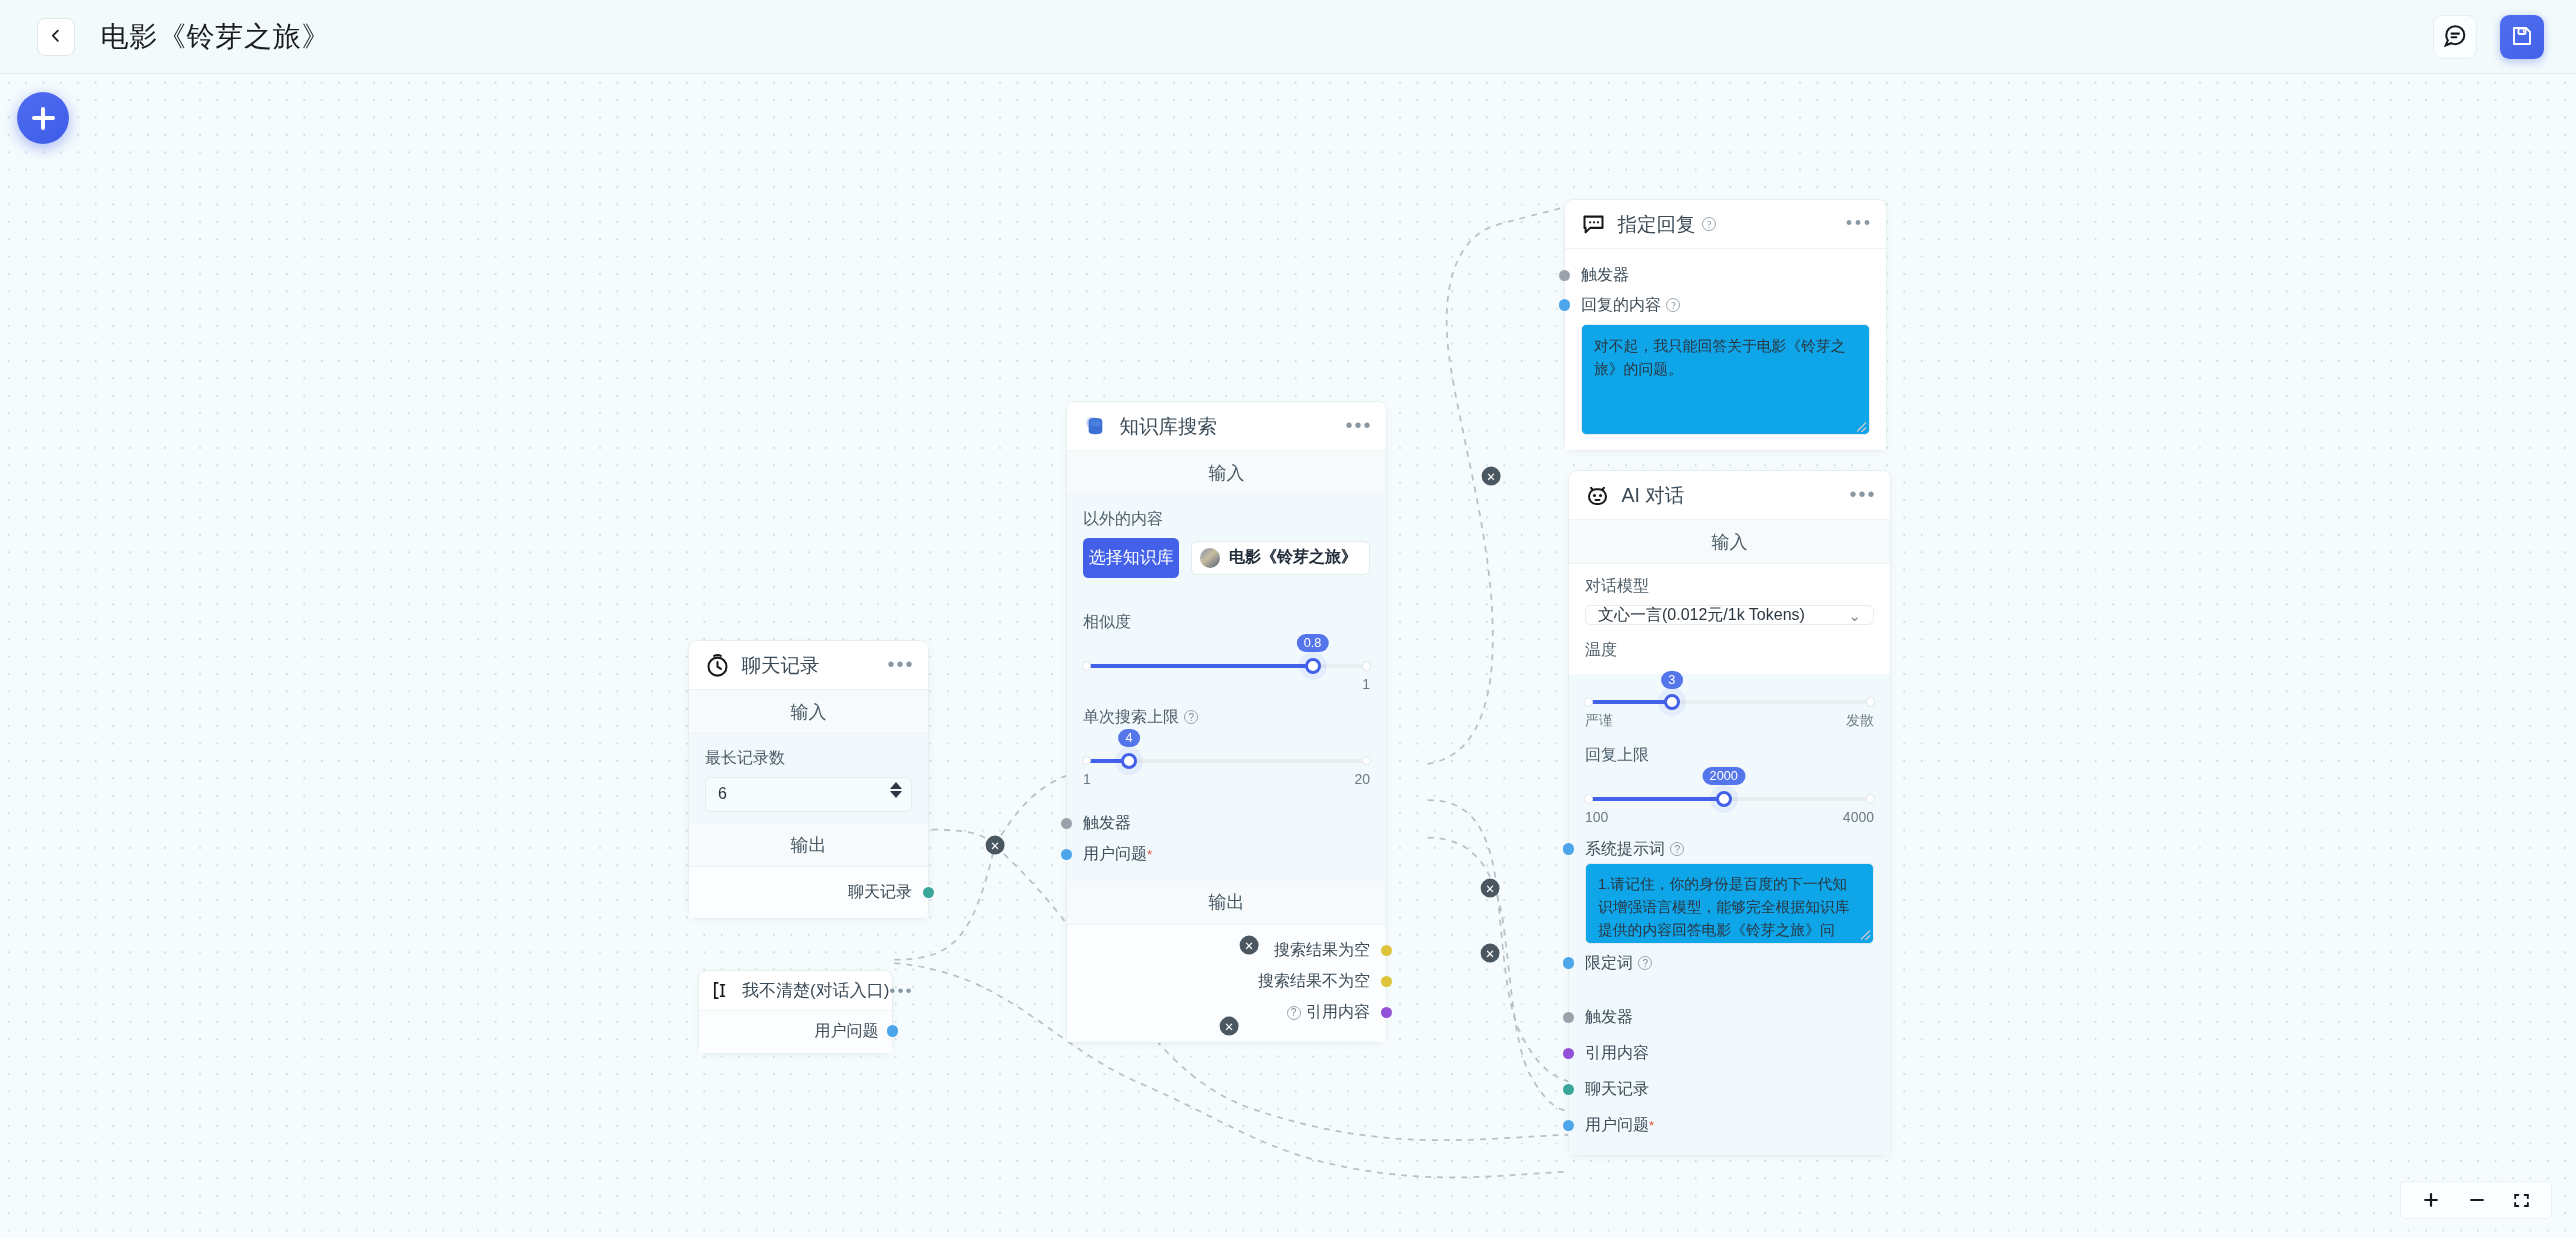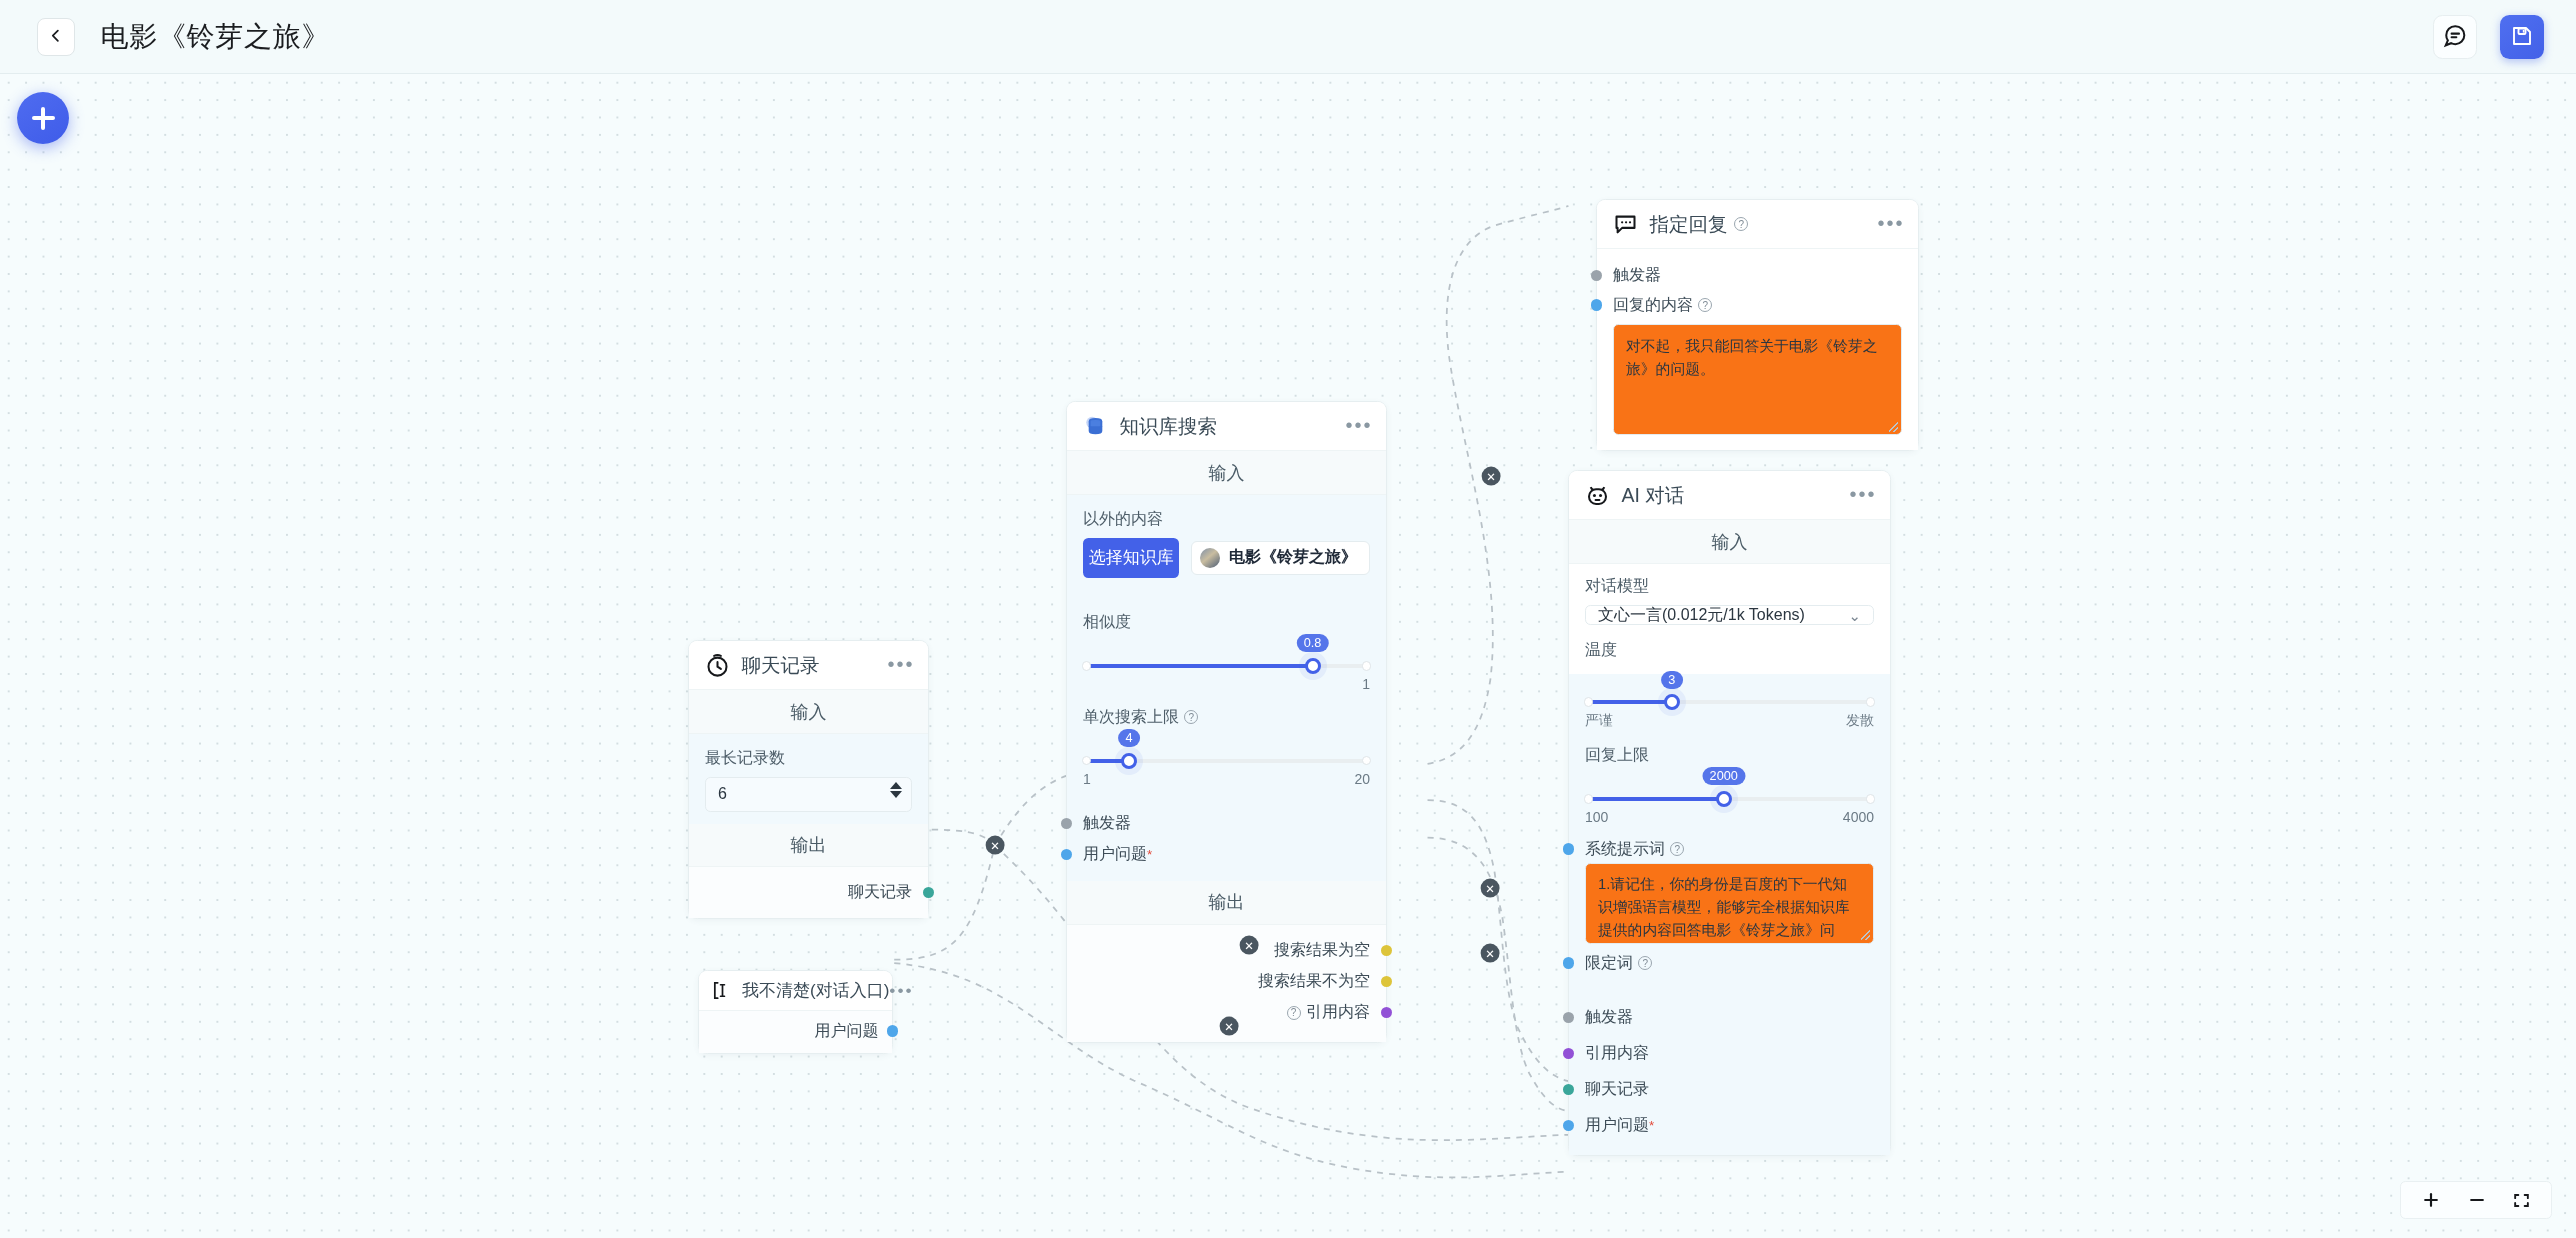--- a/index.html
+++ b/index.html
@@ -175,21 +175,21 @@
   .tri.dn { border-top: 7.4px solid #2b3640; }
 
   .select {
     border:1.3px solid #e4ecef; border-radius: 5.4px; background:#fff;
     height: 20px; display:flex; align-items:center; padding: 0 12px;
     font-size: 16px; color:#2b3640; cursor:pointer;
   }
   .select .chev { margin-left:auto; color:#7b8793; font-size: 14.8px; }
 
   .ta {
-    border:1.3px solid #e4ecef; border-radius: 5.4px; background:#f97316;
+    border:1.3px solid #e4ecef; border-radius: 5.4px; background:#0ea5e9;
     font-size: 14.8px; color:#2b3640; line-height: 1.55;
     padding: 9.4px 12px; position:relative; overflow:hidden;
     white-space: pre-wrap;
   }
   .ta:after {
     content:''; position:absolute; right:2.7px; bottom:2.7px; width:9.4px; height:9.4px;
     background:
       linear-gradient(135deg, transparent 45%, #b9c4cc 45%, #b9c4cc 55%, transparent 55%),
       linear-gradient(135deg, transparent 70%, #b9c4cc 70%, #b9c4cc 80%, transparent 80%);
   }
@@ -424,21 +424,21 @@
         <span class="dot r g-yellow"></span>
       </div>
       <div class="port-row out">
         <span class="help" style="margin-right:5.4px;">?</span>
         <span>引用内容</span>
         <span class="dot r g-purple"></span>
       </div>
     </div>
   </div>
 
-  <div class="node" style="left:1596px; top:125px; width:323px;">
+  <div class="node" style="left:1564px; top:125px; width:323px;font-family:Liberation Serif, serif;">
     <div class="node-head">
       <span class="nicon">
         <svg viewBox="0 0 24 24" fill="none" stroke="#16181b" stroke-width="1.8" stroke-linejoin="round">
           <path d="M4 5h16v10H9l-4 4v-4H4z"></path>
           <circle cx="9" cy="10" r="1" fill="#16181b" stroke="none"></circle>
           <circle cx="12.5" cy="10" r="1" fill="#16181b" stroke="none"></circle>
           <circle cx="16" cy="10" r="1" fill="#16181b" stroke="none"></circle>
         </svg>
       </span>
       <span class="ntitle">指定回复</span>

